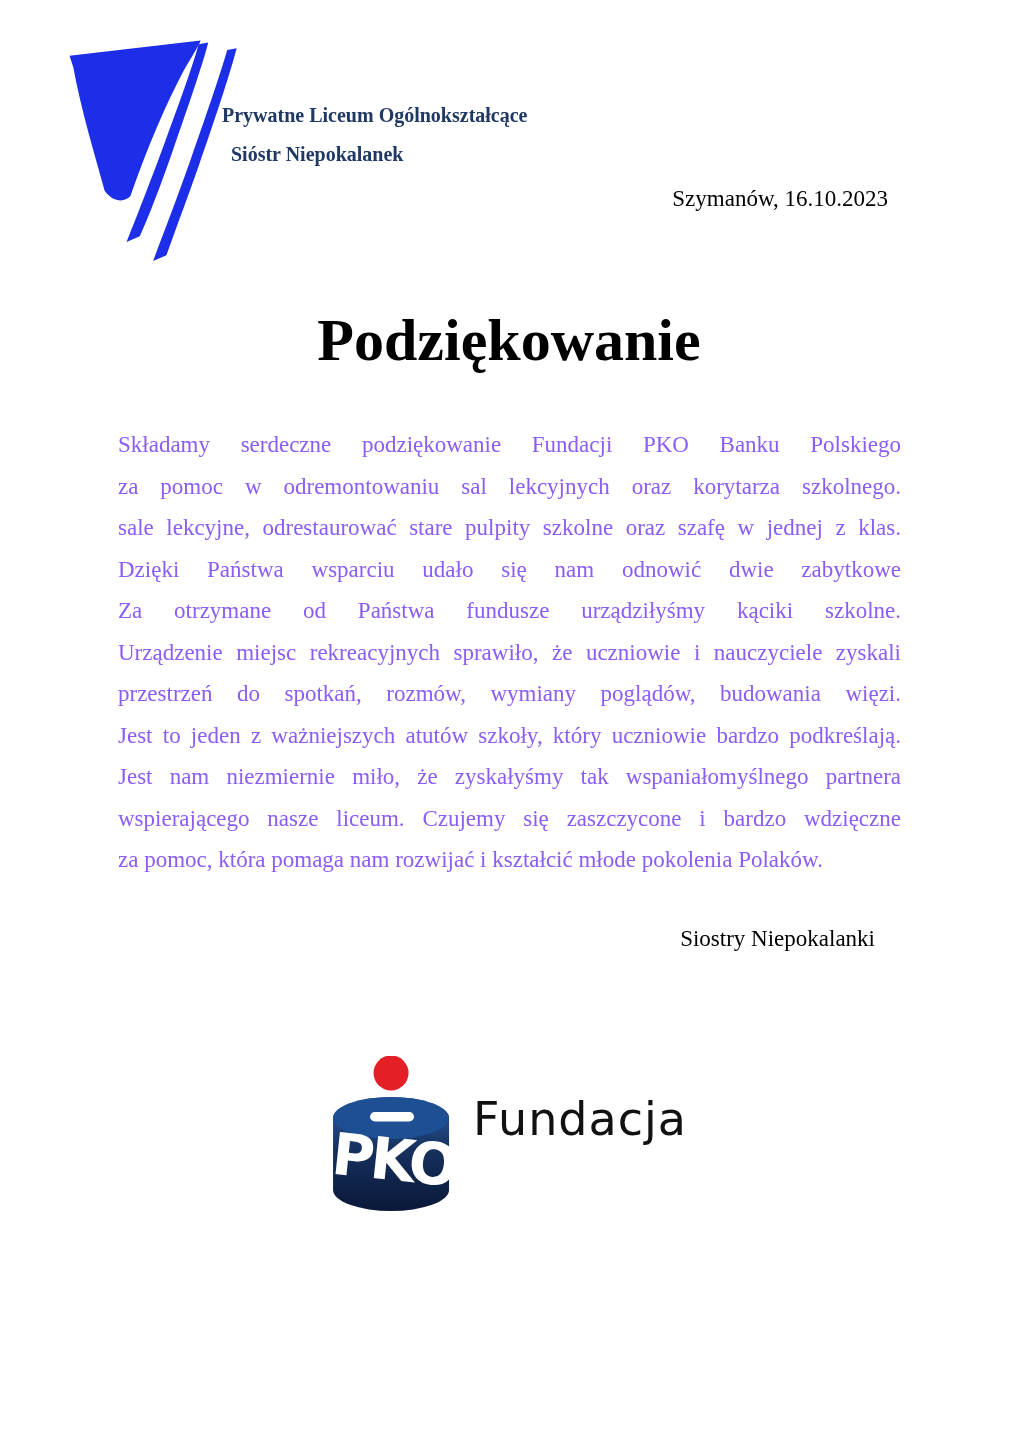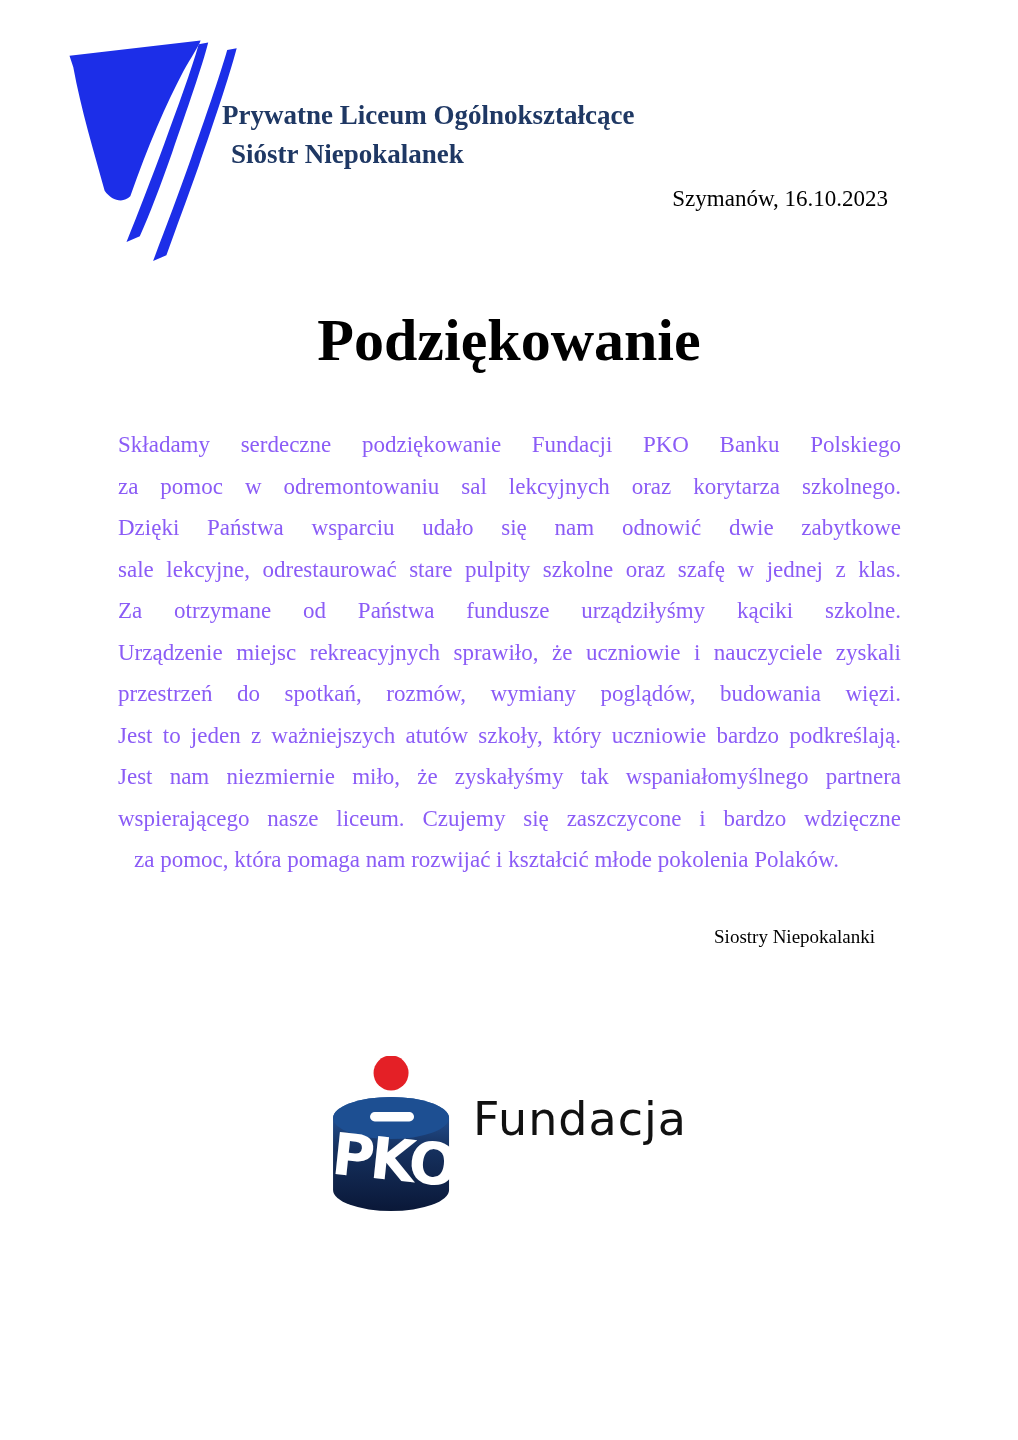--- a/index.html
+++ b/index.html
@@ -19,21 +19,21 @@
     left: 60px;
     top: 26px;
     width: 190px;
     height: 240px;
   }
   .school-name {
     position: absolute;
     left: 222px;
     top: 96px;
     font-weight: bold;
-    font-size: 27px;
+    font-size: 20px;
     line-height: 39px;
     color: #1f3864;
     white-space: nowrap;
   }
   .school-name .line2 { padding-left: 9px; }
 
   .dateline {
     position: absolute;
     top: 186px;
     right: 130px;
@@ -67,28 +67,27 @@
     color: #8b5cf6;
   }
   .body-line {
     text-align: justify;
     text-align-last: justify;
     white-space: normal;
   }
   .body-line.last-line {
     text-align: center;
     text-align-last: left;
-    margin-left: 16px;
   }
 
   .signature {
     position: absolute;
     top: 926px;
     right: 143px;
-    font-size: 19px;
+    font-size: 23px;
     color: #000000;
     white-space: nowrap;
   }
 
   
   .pko-block {
     position: absolute;
     top: 1056px;
     left: 50%;
     transform: translateX(-50%);
@@ -126,22 +125,22 @@
     <div class="line2">Sióstr Niepokalanek</div>
   </div>
 
   <div class="dateline">Szymanów, 16.10.2023</div>
 
   <div class="doc-title">Podziękowanie</div>
 
   <div class="body-text">
     <div class="body-line">Składamy serdeczne podziękowanie Fundacji PKO Banku Polskiego</div>
     <div class="body-line">za pomoc w odremontowaniu sal lekcyjnych oraz korytarza szkolnego.</div>
+    <div class="body-line">sale lekcyjne, odrestaurować stare pulpity szkolne oraz szafę w jednej z klas.</div>
     <div class="body-line">Dzięki Państwa wsparciu udało się nam odnowić dwie zabytkowe</div>
-    <div class="body-line">sale lekcyjne, odrestaurować stare pulpity szkolne oraz szafę w jednej z klas.</div>
     <div class="body-line">Za otrzymane od Państwa fundusze urządziłyśmy kąciki szkolne.</div>
     <div class="body-line">Urządzenie miejsc rekreacyjnych sprawiło, że uczniowie i nauczyciele zyskali</div>
     <div class="body-line">przestrzeń do spotkań, rozmów, wymiany poglądów, budowania więzi.</div>
     <div class="body-line">Jest to jeden z ważniejszych atutów szkoły, który uczniowie bardzo podkreślają.</div>
     <div class="body-line">Jest nam niezmiernie miło, że zyskałyśmy tak wspaniałomyślnego partnera</div>
     <div class="body-line">wspierającego nasze liceum. Czujemy się zaszczycone i bardzo wdzięczne</div>
     <div class="body-line last-line">za pomoc, która pomaga nam rozwijać i kształcić młode pokolenia Polaków.</div>
   </div>
 
   <div class="signature">Siostry Niepokalanki</div>

